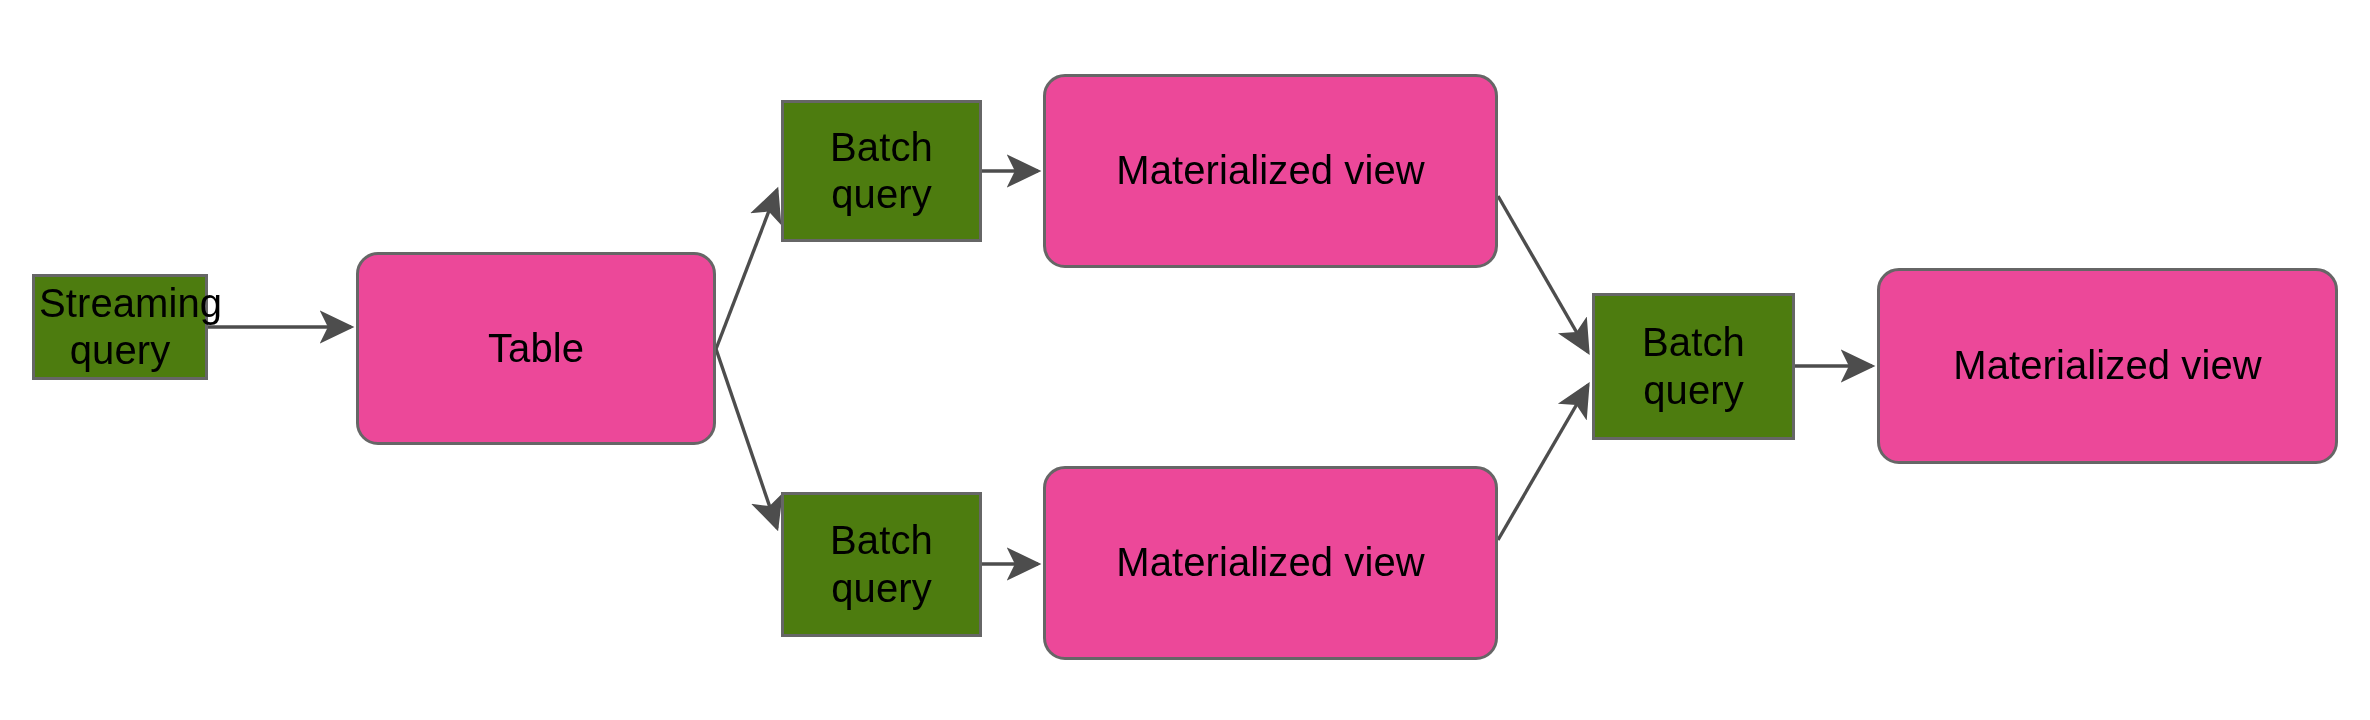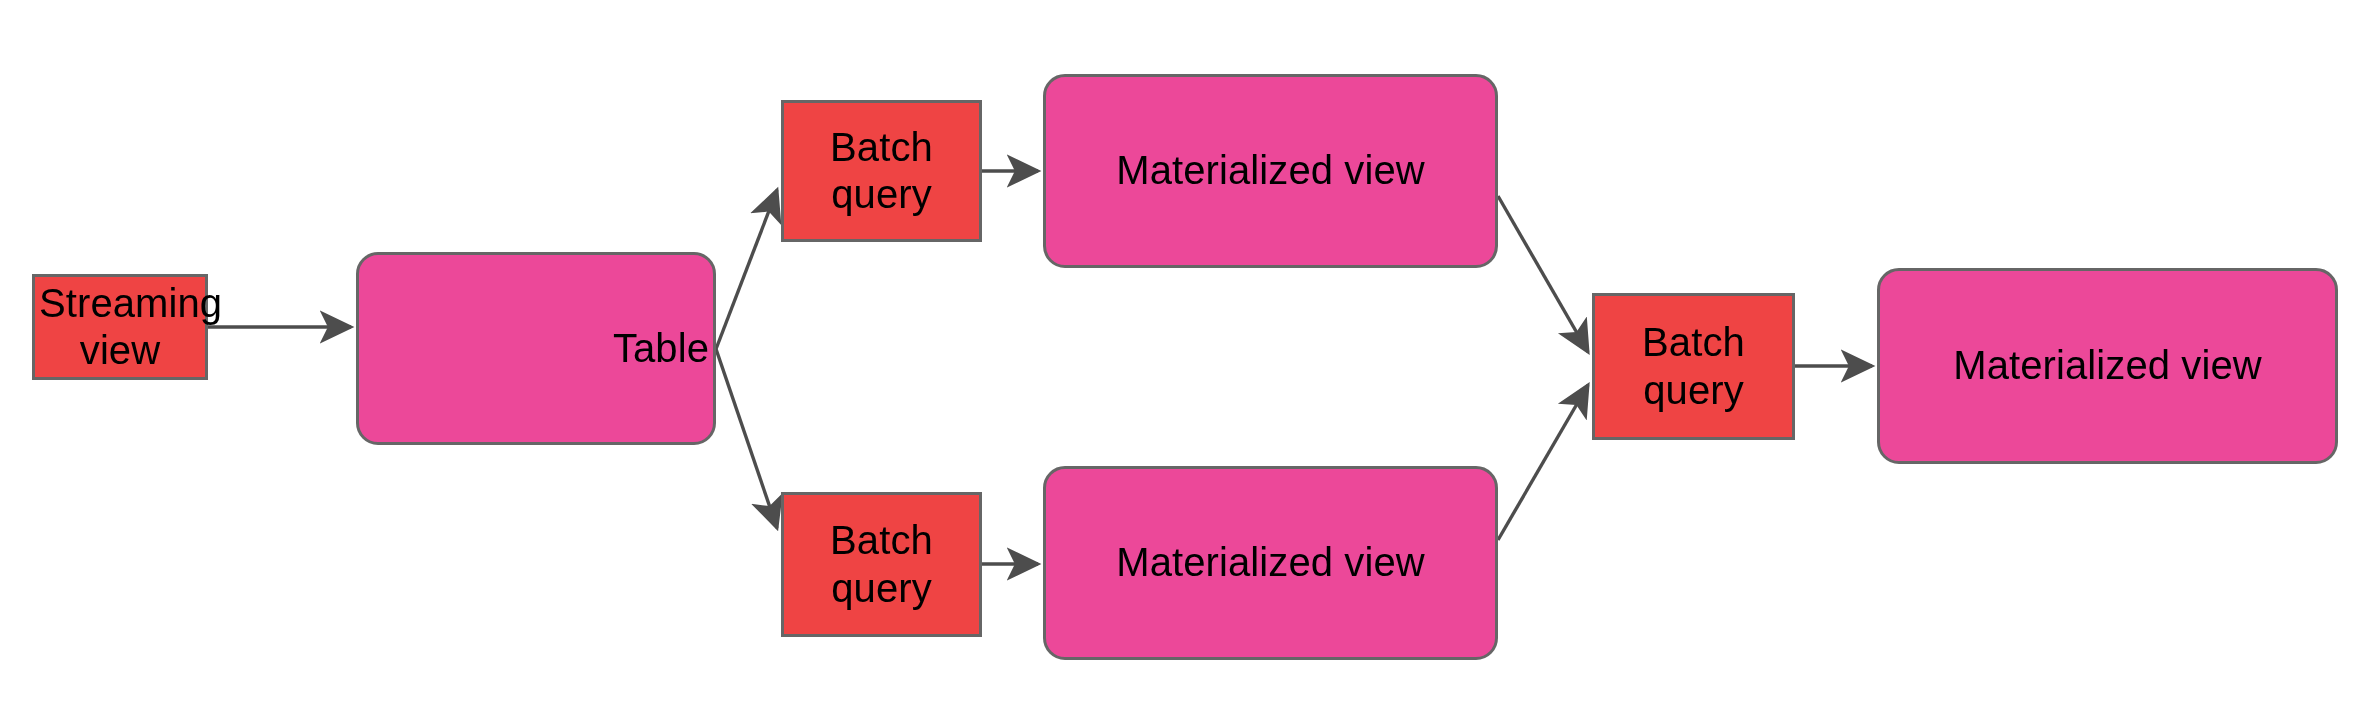--- a/index.html
+++ b/index.html
@@ -35,21 +35,21 @@
     text-align: center;
     color: #000000;
     font-family: "Liberation Sans", sans-serif;
     font-size: 40px;
     line-height: 1.18;
     letter-spacing: 0.1px;
     white-space: pre-line;
     border: 3px solid #666666;
   }
   .node-process {
-    background: #ef4444;
+    background: #4d7c0f;
     border-color: #666666;
     border-radius: 0;
   }
   .node-store {
     background: #ec4899;
     border-color: #666666;
     border-radius: 22px;
   }
   .node-label {
     display: block;
@@ -98,24 +98,24 @@
       <line x1="1498" y1="540" x2="1588" y2="385" stroke="#4d4d4d" stroke-width="3.4" marker-end="url(#arrowhead)"></line>
     </g>
 
     <g>
       <line x1="1795" y1="366" x2="1872" y2="366" stroke="#4d4d4d" stroke-width="3.4" marker-end="url(#arrowhead)"></line>
     </g>
   </svg>
 
   <div class="node node-process" style="left:32px; top:274px; width:176px; height:106px;">
     <span class="node-label">Streaming
-view</span>
+query</span>
   </div>
 
-  <div class="node node-store" style="left:356px; top:252px; width:360px; height:193px;text-align:right;">
+  <div class="node node-store" style="left:356px; top:252px; width:360px; height:193px;">
     <span class="node-label">Table</span>
   </div>
 
   <div class="node node-process" style="left:781px; top:100px; width:201px; height:142px;">
     <span class="node-label">Batch
 query</span>
   </div>
 
   <div class="node node-store" style="left:1043px; top:74px; width:455px; height:194px;">
     <span class="node-label">Materialized view</span>

